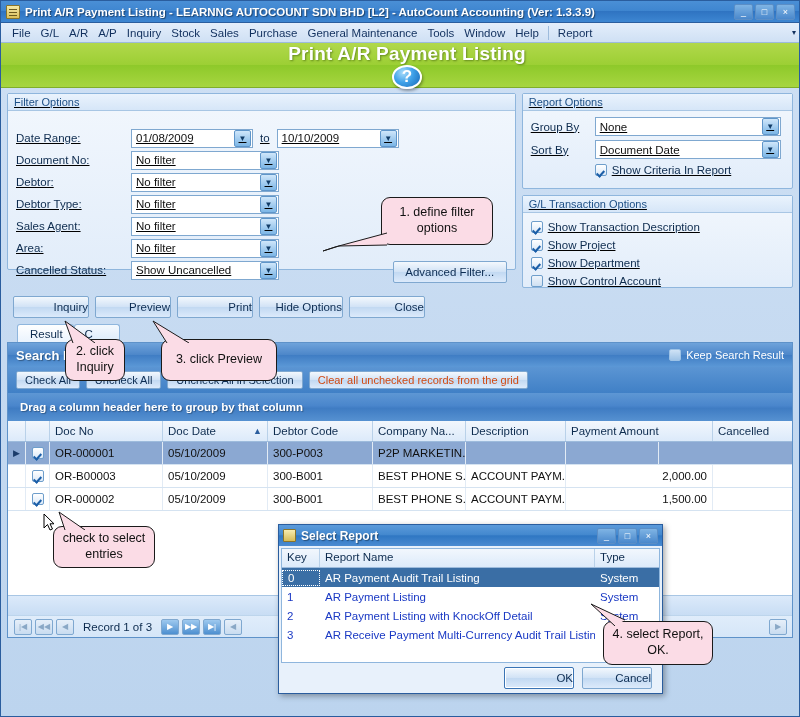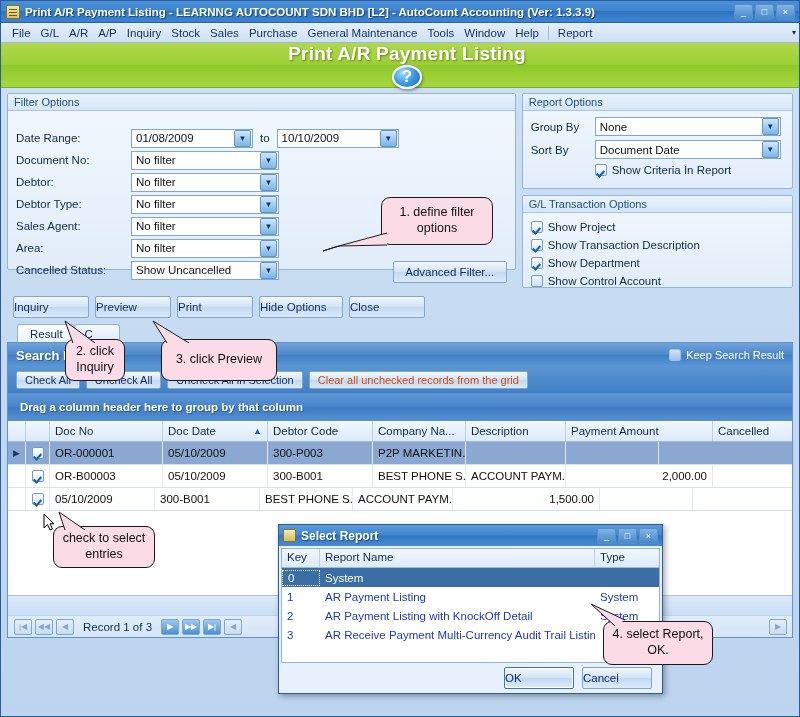--- a/index.html
+++ b/index.html
@@ -94,20 +94,21 @@
 
   
   .body-area { padding: 5px 6px 0 6px; }
 
   .grouprow { display: flex; gap: 6px; align-items: flex-start; }
 
   .groupbox {
     border: 1px solid #8fb6dd;
     background: linear-gradient(#f2f7fd, #e2edfa);
     border-radius: 2px;
+    text-decoration: underline;
   }
   .groupbox > .gb-title {
     background: linear-gradient(#eaf3fd, #d6e6f8);
     border-bottom: 1px solid #a8c6e4;
     color: #1d4f86; font-size: 11px;
     padding: 2px 6px;
   }
   .gb-body { padding: 16px 8px 8px 8px; position: relative; }
 
   
@@ -128,21 +129,21 @@
     color: #103b66; font-size: 8px;
   }
   .combo-date { width: 122px; }
   .combo-filter { width: 148px; }
   .to-lbl { margin: 0 7px; color: #0d2b4e; font-size: 11.5px; }
 
   .btn {
     background: linear-gradient(#f3f8fd, #d2e3f6 48%, #c2d9f2 52%, #dceafb);
     border: 1px solid #7fa8d0; border-radius: 2px;
     color: #0c2c52; font-size: 11.5px;
-    padding: 3px 8px; text-align: left; white-space: nowrap;
+    padding: 3px 8px; text-align: right; white-space: nowrap;
   }
   .adv-filter {
     position: absolute; right: 8px; bottom: 6px; width: 114px; height: 22px;
     display: flex; align-items: center; justify-content: center;
   }
 
   
   .right-col { width: 272px; display: flex; flex-direction: column; gap: 6px; }
   .report-box { height: 96px; }
   .gl-box { height: 93px; }
@@ -468,25 +469,25 @@
               <span>Show Criteria In Report</span>
             </div>
           </div>
         </div>
 
         <div class="groupbox gl-box">
           <div class="gb-title">G/L Transaction Options</div>
           <div class="gb-body" style="padding:5px 8px;">
             <div class="chkline">
               <span class="chk on"></span>
-              <span>Show Project</span>
+              <span>Show Transaction Description</span>
             </div>
             <div class="chkline">
               <span class="chk on"></span>
-              <span>Show Transaction Description</span>
+              <span>Show Project</span>
             </div>
             <div class="chkline">
               <span class="chk on"></span>
               <span>Show Department</span>
             </div>
             <div class="chkline">
               <span class="chk blank"></span>
               <span>Show Control Account</span>
             </div>
           </div>
@@ -568,20 +569,21 @@
         <div class="gc c-desc">ACCOUNT PAYM...</div>
         <div class="gc c-amt num">2,000.00</div>
         <div class="gc c-canc"></div>
       </div>
 
       <div class="grid-row">
         <div class="gc c-ind arrow-ind"></div>
         <div class="gc c-chk">
             <span class="chk on"></span>
           </div>
+        <div class="gc c-doc">OR-000002</div>
         <div class="gc c-date">05/10/2009</div>
         <div class="gc c-deb">300-B001</div>
         <div class="gc c-comp">BEST PHONE S...</div>
         <div class="gc c-desc">ACCOUNT PAYM...</div>
         <div class="gc c-amt num">1,500.00</div>
         <div class="gc c-canc"></div>
       </div>
 
       <div class="grid-filler"></div>
     </div>
@@ -616,20 +618,21 @@
     </div>
     <div class="dlg-body">
       <div class="dlg-grid">
         <div class="dlg-head">
           <div class="dh dh-key">Key</div>
           <div class="dh dh-name">Report Name</div>
           <div class="dh dh-type">Type</div>
         </div>
         <div class="dlg-row sel">
           <div class="dcell d-key">0</div>
+          <div class="dcell d-name">AR Payment Audit Trail Listing</div>
           <div class="dcell d-type">System</div>
         </div>
         <div class="dlg-row">
           <div class="dcell d-key">1</div>
           <div class="dcell d-name">AR Payment Listing</div>
           <div class="dcell d-type">System</div>
         </div>
         <div class="dlg-row">
           <div class="dcell d-key">2</div>
           <div class="dcell d-name">AR Payment Listing with KnockOff Detail</div>

